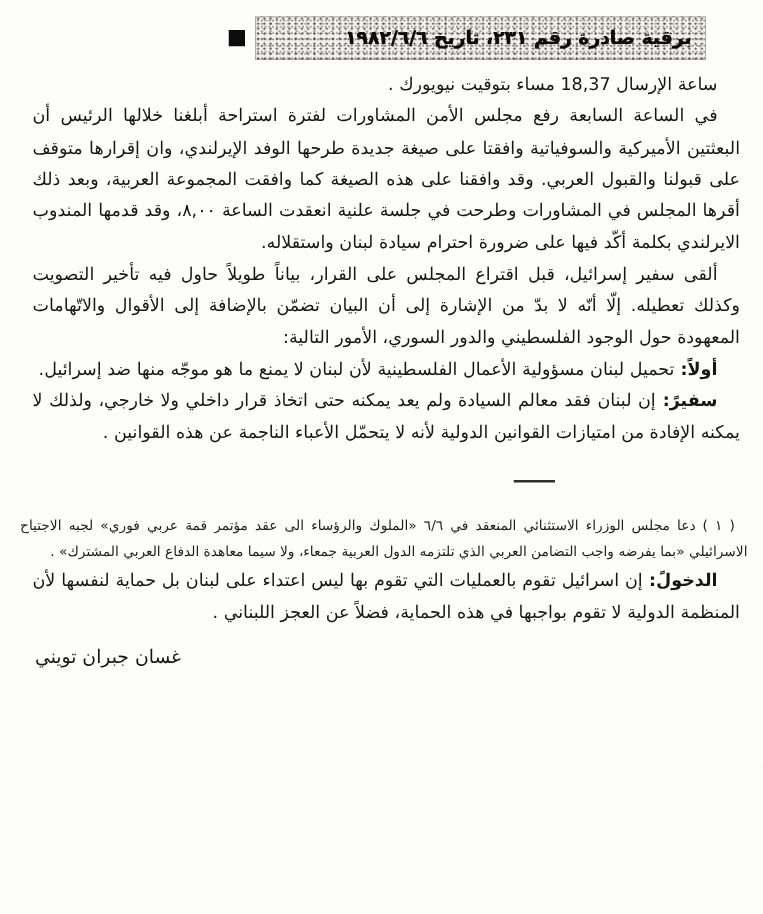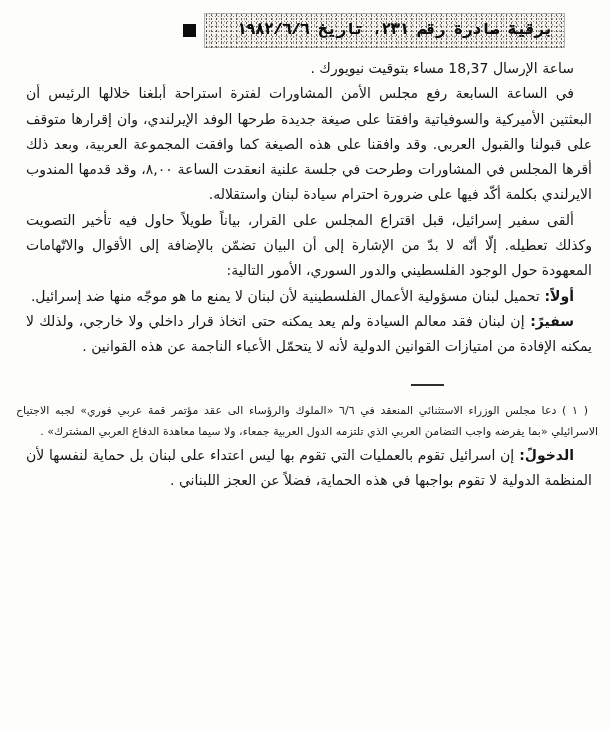--- a/index.html
+++ b/index.html
@@ -26,21 +26,21 @@
     background-color:#f3f1ec;
     background-image:
       radial-gradient(circle, rgba(35,35,35,.75) .7px, transparent 1px),
       radial-gradient(circle, rgba(80,80,80,.45) .8px, transparent 1.15px),
       radial-gradient(circle, rgba(25,25,25,.55) .55px, transparent .9px);
     background-size:5px 4px,7px 6px,3px 5px;
     background-position:0 0,2px 3px,1px 1px;
     box-shadow:inset 0 0 0 1px rgba(60,60,60,.35);
     display:flex;align-items:center;justify-content:flex-start;
     direction:rtl;
-    padding:0 12px 0 6px;box-sizing:border-box;font-family:Liberation Mono, monospace;
+    padding:0 12px 0 6px;box-sizing:border-box;
   }
   .banner-title{
     font-weight:700;font-size:15px;line-height:1;color:#0d0d0d;
     white-space:nowrap;
     text-shadow:.4px 0 0 #0d0d0d;
   }
   
   .content{
     position:absolute;top:56px;right:18px;left:26px;
   }
@@ -51,21 +51,21 @@
     text-align:justify;
     text-indent:18px;
   }
   p.para .lead{font-weight:700;}
   .footnote-sep{
     width:33px;height:0;
     border-top:2px solid #2e2e2e;
     margin:24px 148px 0 0;
   }
   .footnote{
-    margin:14px -6px 0 -10px;
+    margin:24px -6px 0 -10px;
     font-size:11px;
     line-height:21.5px;
     text-align:justify;
     text-indent:10px;
     color:#1d1d1d;
   }
   .after-note{margin-top:22px;}
   .signature{
     margin:10px 0 0 0;
     font-size:15px;
@@ -99,16 +99,17 @@
 
     <p class="para"><span class="lead">سفيرً: </span><span>إن لبنان فقد معالم السيادة ولم يعد يمكنه حتى اتخاذ قرار داخلي ولا خارجي، ولذلك لا يمكنه الإفادة من امتيازات القوانين الدولية لأنه لا يتحمّل الأعباء الناجمة عن هذه القوانين .</span></p>
 
     <div class="footnote-sep"></div>
 
     <p class="footnote">( ١ ) دعا مجلس الوزراء الاستثنائي المنعقد في ٦/٦ «الملوك والرؤساء الى عقد مؤتمر قمة عربي فوري» لجبه الاجتياح الاسرائيلي «بما يفرضه واجب التضامن العربي الذي تلتزمه الدول العربية جمعاء، ولا سيما معاهدة الدفاع العربي المشترك» .</p>
 
     <p class="para after-note"><span class="lead">الدخولً: </span><span>إن اسرائيل تقوم بالعمليات التي تقوم بها ليس اعتداء على لبنان بل حماية لنفسها لأن المنظمة الدولية لا تقوم بواجبها في هذه الحماية، فضلاً عن العجز اللبناني .</span></p>
 
 
+    <p class="signature">غسان جبران تويني</p>
 
   </div>
 
 </div>
 
 </body></html>

